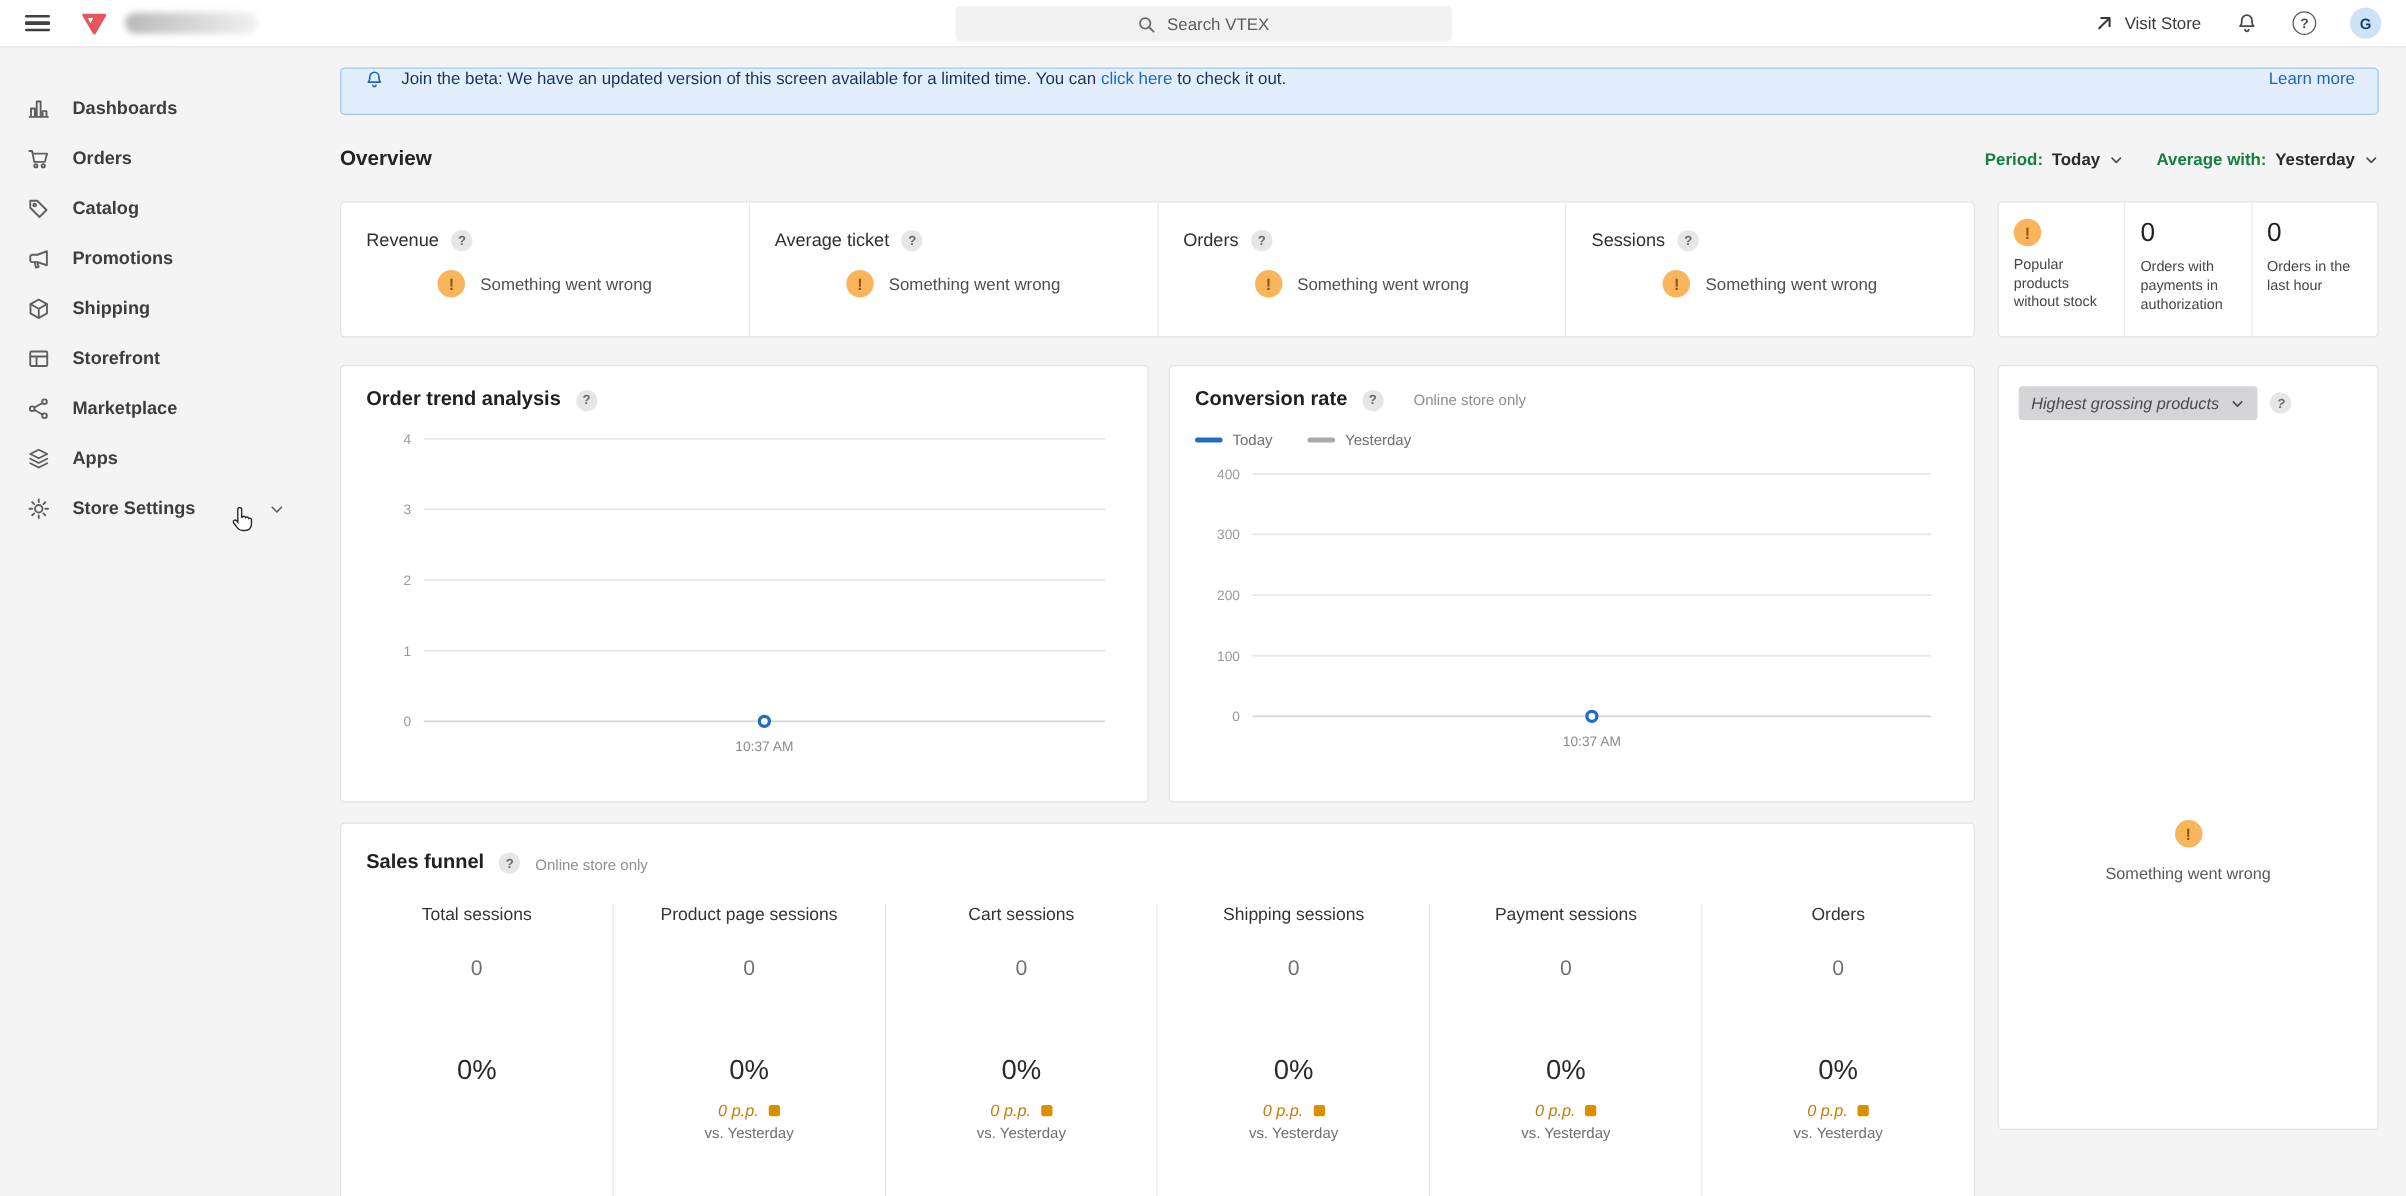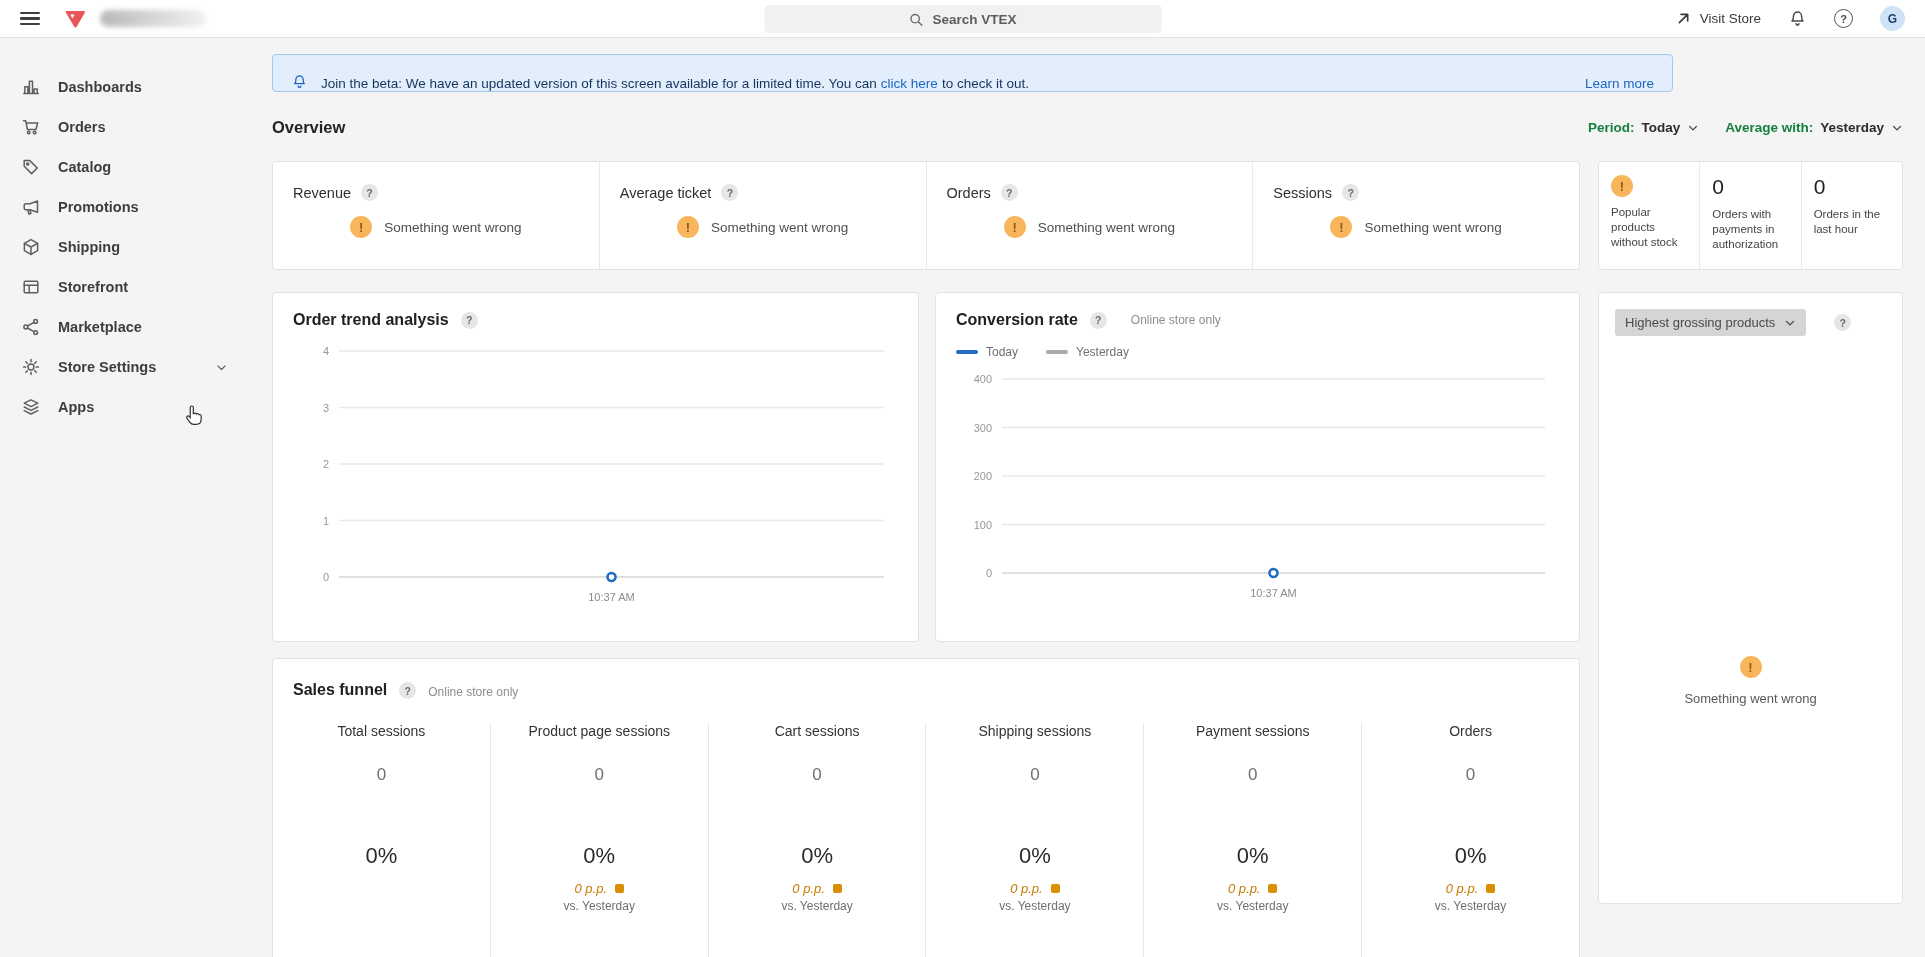--- a/index.html
+++ b/index.html
@@ -14,42 +14,42 @@
   
   .topbar { position:absolute; top:0; left:0; right:0; height:38px; background:#fff;
             border-bottom:1px solid #e2e2e3; display:flex; align-items:center; padding:0 20px; z-index:10; }
   .hamburger { width:20px; height:13px; display:flex; flex-direction:column; justify-content:space-between; cursor:pointer; }
   .hamburger span { height:2.4px; background:#3f3f41; border-radius:1px; }
   .logo { margin-left:24px; cursor:pointer; }
   .store-blur { margin-left:14px; width:106px; height:17px; border-radius:9px;
                 background:linear-gradient(90deg,#a8a8a8,#cfcfcf 55%,#ededed); filter:blur(2.5px); opacity:.8; }
   .search { position:absolute; left:50%; top:5px; transform:translateX(-50%); width:397px; height:28px;
             background:#f1f1f2; border-radius:4px; display:flex; align-items:center; justify-content:center;
-            gap:9px; color:#5d5d5f; font-size:13.5px; cursor:text;font-weight:bold; }
+            gap:9px; color:#5d5d5f; font-size:13.5px; cursor:text; }
   .topbar-right { margin-left:auto; display:flex; align-items:center; gap:27px; }
   .visit { display:flex; align-items:center; gap:9px; font-size:13.5px; font-weight:400; color:#3a3a3c; cursor:pointer; }
   .tb-icon { cursor:pointer; }
   .help-round { width:19px; height:19px; border-radius:50%; border:1.6px solid #55555a; color:#4a4a4e;
                 font-size:11px; font-weight:700; display:flex; align-items:center; justify-content:center; cursor:pointer; }
   .avatar { width:25px; height:25px; border-radius:50%; background:#cfe3f8; color:#1d3f66; font-size:12px;
             font-weight:700; display:flex; align-items:center; justify-content:center; cursor:pointer; }
 
   
   .sidebar { position:absolute; top:38px; left:0; width:253px; bottom:0; padding-top:29px; }
   .side-item { display:flex; align-items:center; height:40px; padding-left:21px; gap:17px;
                font-size:14.5px; font-weight:600; color:#3d3d3f; cursor:pointer; }
   .side-item svg { stroke:#5f5f61; fill:none; stroke-width:1.5; stroke-linecap:round; stroke-linejoin:round; }
   .side-chevron { margin-left:auto; margin-right:25px; }
 
   
   .main { position:absolute; left:253px; top:38px; right:0; bottom:0; overflow:hidden; }
   .panel { position:absolute; background:#fff; border:1px solid #e2e2e4; border-radius:4px; }
 
-  .banner { position:absolute; left:19px; top:16px; width:1401px; height:38px; background:#e2eefb;
-            border:1px solid #a3c8ec; border-radius:4px; display:flex; align-items:flex-end;
+  .banner { position:absolute; left:19px; top:16px; width:1631px; height:38px; background:#e2eefb;
+            border:1px solid #a3c8ec; border-radius:4px; display:flex; align-items:flex-start;
             padding:0 18px; font-size:13.5px; color:#17335c; }
   .banner-text { margin-left:13px; }
   .link { color:#1c66c0; cursor:pointer; margin:0 4px; }
   .learn { margin-left:auto; color:#1c66c0; cursor:pointer; }
 
   .overview-row { position:absolute; left:19px; top:80px; width:1631px; display:flex; align-items:center; }
   .overview-title { font-size:16.5px; font-weight:700; color:#242426; }
   .controls { margin-left:auto; display:flex; align-items:center; gap:26px; font-size:13.5px; }
   .ctl { display:flex; align-items:center; }
   .ctl-label { color:#15803d;font-weight:bold; }
@@ -82,21 +82,21 @@
   .scope { font-size:12px; color:#8e8e90; margin-left:12px; }
   .legend { display:flex; gap:28px; margin-top:16px; font-size:12px; color:#6f6f72; align-items:center; }
   .lg { display:flex; align-items:center; gap:8px; }
   .dash { width:22px; height:4px; border-radius:2px; }
   .chart-box { width:100%; }
   .order .chart-box { height:272px; margin-top:8px; }
   .conv  .chart-box { height:240px; margin-top:6px; }
 
   
   .tall { left:1345px; top:254px; width:305px; height:612px; padding:16px; }
-  .pill-row { display:flex; align-items:center; gap:28px; }
+  .pill-row { display:flex; align-items:center; gap:10px;font-style:italic; }
   .pill { background:#d5d5d7; border-radius:3px; padding:6px 10px; font-size:13px; color:#4a4a4d;
           display:flex; align-items:center; gap:9px; cursor:pointer; }
   .tall-err { margin-top:320px; display:flex; flex-direction:column; align-items:center; gap:13px;
               font-size:13px; color:#59595c; }
 
   
   .funnel { left:19px; top:620px; width:1308px; height:337px; padding-top:22px; }
   .funnel-head { display:flex; align-items:flex-end; padding:0 20px; }
   .funnel-cols { display:flex; margin-top:24px; height:245px; }
   .f-col { flex:1; text-align:center; border-left:1px solid #e7e7e8; }
@@ -200,37 +200,37 @@
     <svg width="20" height="20" viewBox="0 0 20 20">
       <circle cx="4.8" cy="10" r="1.9"></circle>
         <circle cx="14.6" cy="4.4" r="1.9"></circle>
         <circle cx="14.6" cy="15.6" r="1.9"></circle>
       <path d="M6.5 9L13 5.4M6.5 11l6.5 3.6"></path>
     </svg>
     <span>Marketplace</span>
   </div>
   <div class="side-item">
     <svg width="20" height="20" viewBox="0 0 20 20">
+      <path d="M10 2.8l6.8 3.4L10 9.6 3.2 6.2z"></path>
+      <path d="M3.2 10L10 13.4 16.8 10"></path>
+      <path d="M3.2 13.6L10 17l6.8-3.4"></path>
+    </svg>
+    <span>Apps</span>
+  </div>
+  <div class="side-item">
+    <svg width="20" height="20" viewBox="0 0 20 20">
       <circle cx="10" cy="10" r="3"></circle>
       <path d="M10 2.6v2.1M10 15.3v2.1M2.6 10h2.1M15.3 10h2.1M4.8 4.8l1.5 1.5M13.7 13.7l1.5 1.5M15.2 4.8l-1.5 1.5M6.3 13.7l-1.5 1.5"></path>
     </svg>
     <span>Store Settings</span>
     <span class="side-chevron">
       <svg width="13" height="13" viewBox="0 0 16 16">
           <path d="M3.5 6l4.5 4.5L12.5 6"></path>
         </svg>
     </span>
-  </div>
-  <div class="side-item">
-    <svg width="20" height="20" viewBox="0 0 20 20">
-      <path d="M10 2.8l6.8 3.4L10 9.6 3.2 6.2z"></path>
-      <path d="M3.2 10L10 13.4 16.8 10"></path>
-      <path d="M3.2 13.6L10 17l6.8-3.4"></path>
-    </svg>
-    <span>Apps</span>
   </div>
 </nav>
 
 <span class="cursor">
   <svg width="23" height="25" viewBox="0 0 24 26">
     <path d="M8.6 3.6c0-.9.7-1.6 1.6-1.6s1.6.7 1.6 1.6v6.6l.4.1c.2-.6.8-1 1.4-1 .7 0 1.3.4 1.5 1.1.3-.3.7-.5 1.1-.5.7 0 1.3.5 1.5 1.2.2-.1.5-.2.8-.2.8 0 1.5.7 1.5 1.5v3.5c0 3.2-2.1 5.3-5.3 5.3h-2.3c-1.7 0-3.1-.7-4.1-2.1l-3.1-4.1c-.5-.7-.4-1.7.3-2.2.6-.5 1.5-.4 2 .2l1.1 1.3V3.6z" fill="#fff" stroke="#2b2b2b" stroke-width="1.2"></path>
   </svg>
 </span>
 
 <main class="main">

